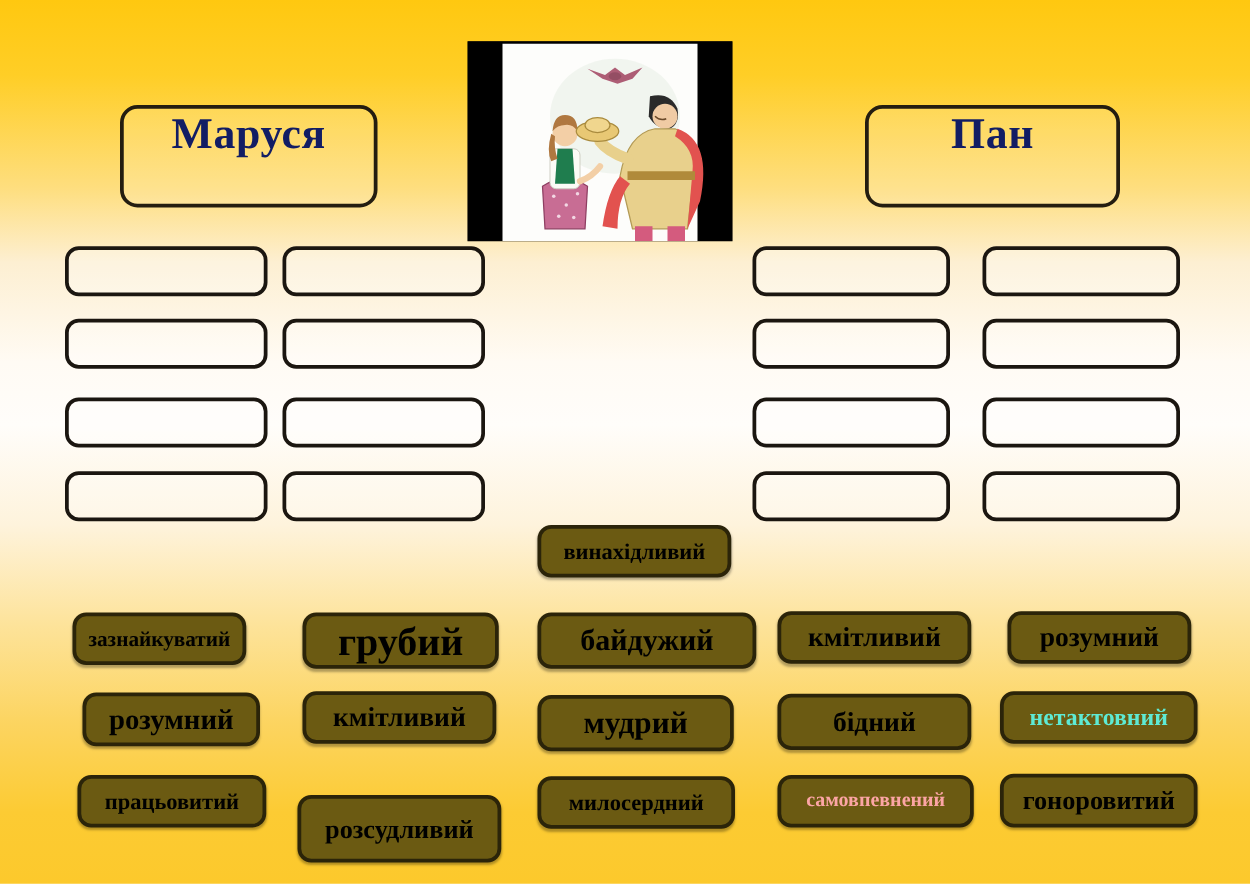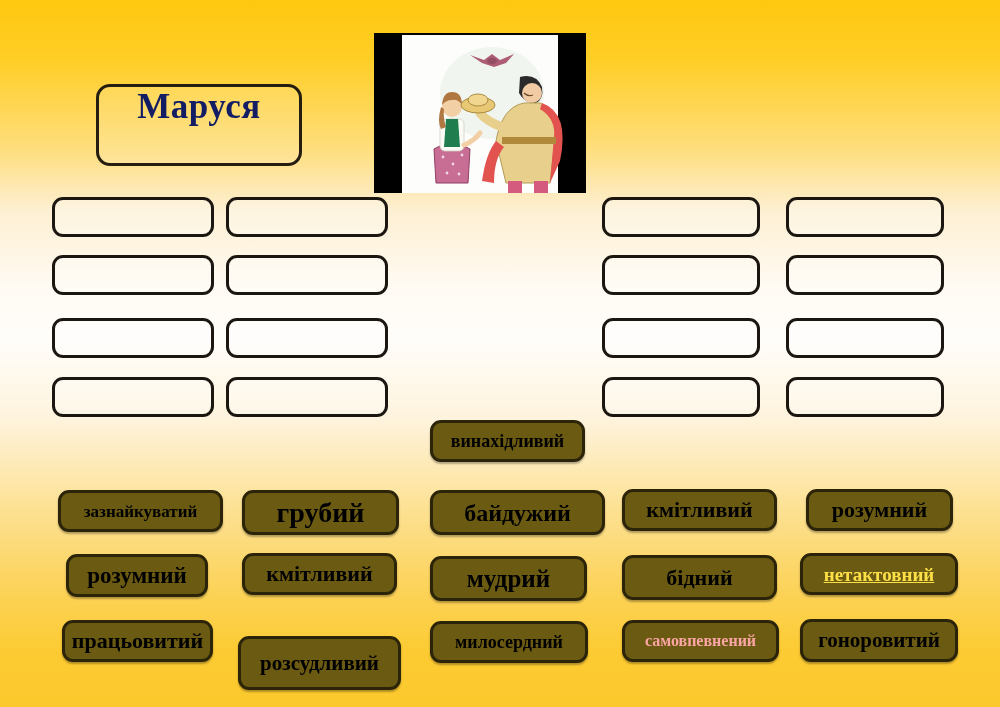--- a/index.html
+++ b/index.html
@@ -89,20 +89,23 @@
     line-height: 1;
   }
 </style>
 </head>
 <body>
 
 <div id="stage">
 
   <div class="cat-box" id="cat-0" style="left: 96px; top: 84px; width: 206px; height: 82px;">
     <span class="cat-label" style="color: rgb(18, 29, 100);">Маруся</span>
+  </div>
+  <div class="cat-box" id="cat-1" style="left: 692px; top: 84px; width: 204px; height: 82px;">
+    <span class="cat-label" style="color: rgb(18, 29, 100);">Пан</span>
   </div>
 
   <div id="illustration" style="left: 374px; top: 33px; width: 212px; height: 160px;">
     <svg viewBox="0 0 212 160" width="212" height="160">
       <rect x="0" y="0" width="212" height="160" fill="#000000"></rect>
       <rect x="28" y="2" width="156" height="158" fill="#fdfdfb"></rect>
 
       <ellipse cx="118" cy="60" rx="52" ry="46" fill="#e8efe6" opacity="0.55"></ellipse>
 
       <g fill="#a8516b" opacity="0.92">
@@ -161,25 +164,25 @@
       <div class="slot" style="left: 786px; top: 255px; width: 158px; height: 40px;"></div>
       <div class="slot" style="left: 602px; top: 318px; width: 158px; height: 40px;"></div>
       <div class="slot" style="left: 786px; top: 318px; width: 158px; height: 40px;"></div>
       <div class="slot" style="left: 602px; top: 377px; width: 158px; height: 40px;"></div>
       <div class="slot" style="left: 786px; top: 377px; width: 158px; height: 40px;"></div>
     </div>
   <div id="tile-layer">
       <div class="tile" style="left: 430px; top: 420px; width: 155px; height: 42px; background: rgb(107, 90, 18); border-color: rgb(43, 36, 9);">
         <span class="tile-label" style="font-size: 18px; color: rgb(0, 0, 0); text-align: right;">винахідливий</span>
       </div>
-      <div class="tile" style="left: 58px; top: 490px; width: 165px; height: 42px; background: rgb(107, 90, 18); border-color: rgb(43, 36, 9);">
+      <div class="tile" style="left: 58px; top: 490px; width: 139px; height: 42px; background: rgb(107, 90, 18); border-color: rgb(43, 36, 9);">
         <span class="tile-label" style="font-size: 17px; color: rgb(0, 0, 0);">зазнайкуватий</span>
       </div>
       <div class="tile" style="left: 242px; top: 490px; width: 157px; height: 45px; background: rgb(107, 90, 18); border-color: rgb(43, 36, 9);">
-        <span class="tile-label" style="font-size: 28px; color: rgb(0, 0, 0);">грубий</span>
+        <span class="tile-label" style="font-size: 32px; color: rgb(0, 0, 0);">грубий</span>
       </div>
       <div class="tile" style="left: 430px; top: 490px; width: 175px; height: 45px; background: rgb(107, 90, 18); border-color: rgb(43, 36, 9);">
         <span class="tile-label" style="font-size: 24px; color: rgb(0, 0, 0);">байдужий</span>
       </div>
       <div class="tile" style="left: 622px; top: 489px; width: 155px; height: 42px; background: rgb(107, 90, 18); border-color: rgb(43, 36, 9);">
         <span class="tile-label" style="font-size: 22px; color: rgb(0, 0, 0);">кмітливий</span>
       </div>
       <div class="tile" style="left: 806px; top: 489px; width: 147px; height: 42px; background: rgb(107, 90, 18); border-color: rgb(43, 36, 9);">
         <span class="tile-label" style="font-size: 22px; color: rgb(0, 0, 0);">розумний</span>
       </div>
@@ -189,24 +192,24 @@
       <div class="tile" style="left: 242px; top: 553px; width: 155px; height: 42px; background: rgb(107, 90, 18); border-color: rgb(43, 36, 9);">
         <span class="tile-label" style="font-size: 22px; color: rgb(0, 0, 0);">кмітливий</span>
       </div>
       <div class="tile" style="left: 430px; top: 556px; width: 157px; height: 45px; background: rgb(107, 90, 18); border-color: rgb(43, 36, 9);">
         <span class="tile-label" style="font-size: 25px; color: rgb(0, 0, 0);">мудрий</span>
       </div>
       <div class="tile" style="left: 622px; top: 555px; width: 155px; height: 45px; background: rgb(107, 90, 18); border-color: rgb(43, 36, 9);">
         <span class="tile-label" style="font-size: 22px; color: rgb(0, 0, 0);">бідний</span>
       </div>
       <div class="tile" style="left: 800px; top: 553px; width: 158px; height: 42px; background: rgb(107, 90, 18); border-color: rgb(43, 36, 9);">
-        <span class="tile-label" style="font-size: 19px; color: #fde047; text-decoration: underline;">нетактовний</span>
+        <span class="tile-label" style="font-size: 19px; color: #5eead4;">нетактовний</span>
       </div>
       <div class="tile" style="left: 62px; top: 620px; width: 151px; height: 42px; background: rgb(107, 90, 18); border-color: rgb(43, 36, 9);">
-        <span class="tile-label" style="font-size: 22px; color: rgb(0, 0, 0);">працьовитий</span>
+        <span class="tile-label" style="font-size: 18px; color: rgb(0, 0, 0);">працьовитий</span>
       </div>
       <div class="tile" style="left: 238px; top: 620px; width: 163px; height: 54px; background: rgb(107, 90, 18); border-color: rgb(43, 36, 9); margin-top: 16px;">
         <span class="tile-label" style="font-size: 21px; color: rgb(0, 0, 0);">розсудливий</span>
       </div>
       <div class="tile" style="left: 430px; top: 621px; width: 158px; height: 42px; background: rgb(107, 90, 18); border-color: rgb(43, 36, 9);">
         <span class="tile-label" style="font-size: 18px; color: rgb(0, 0, 0);">милосердний</span>
       </div>
       <div class="tile" style="left: 622px; top: 620px; width: 157px; height: 42px; background: rgb(107, 90, 18); border-color: rgb(43, 36, 9);">
         <span class="tile-label" style="font-size: 16px; color: #fca5a5;">самовпевнений</span>
       </div>

